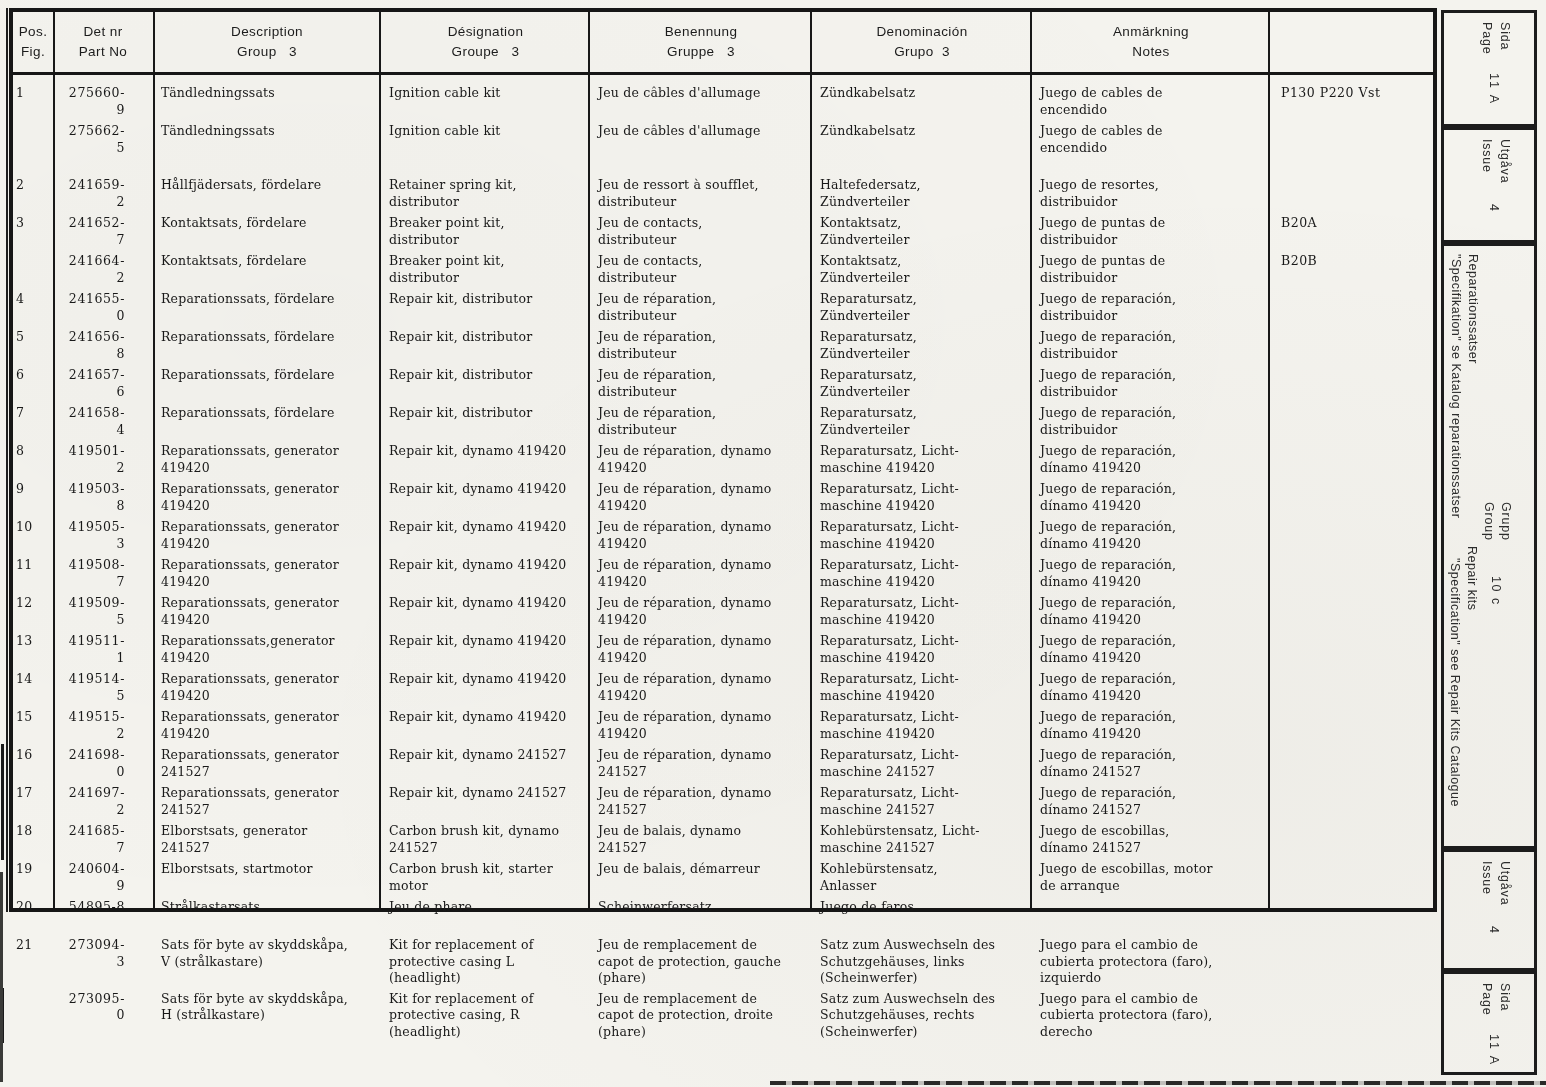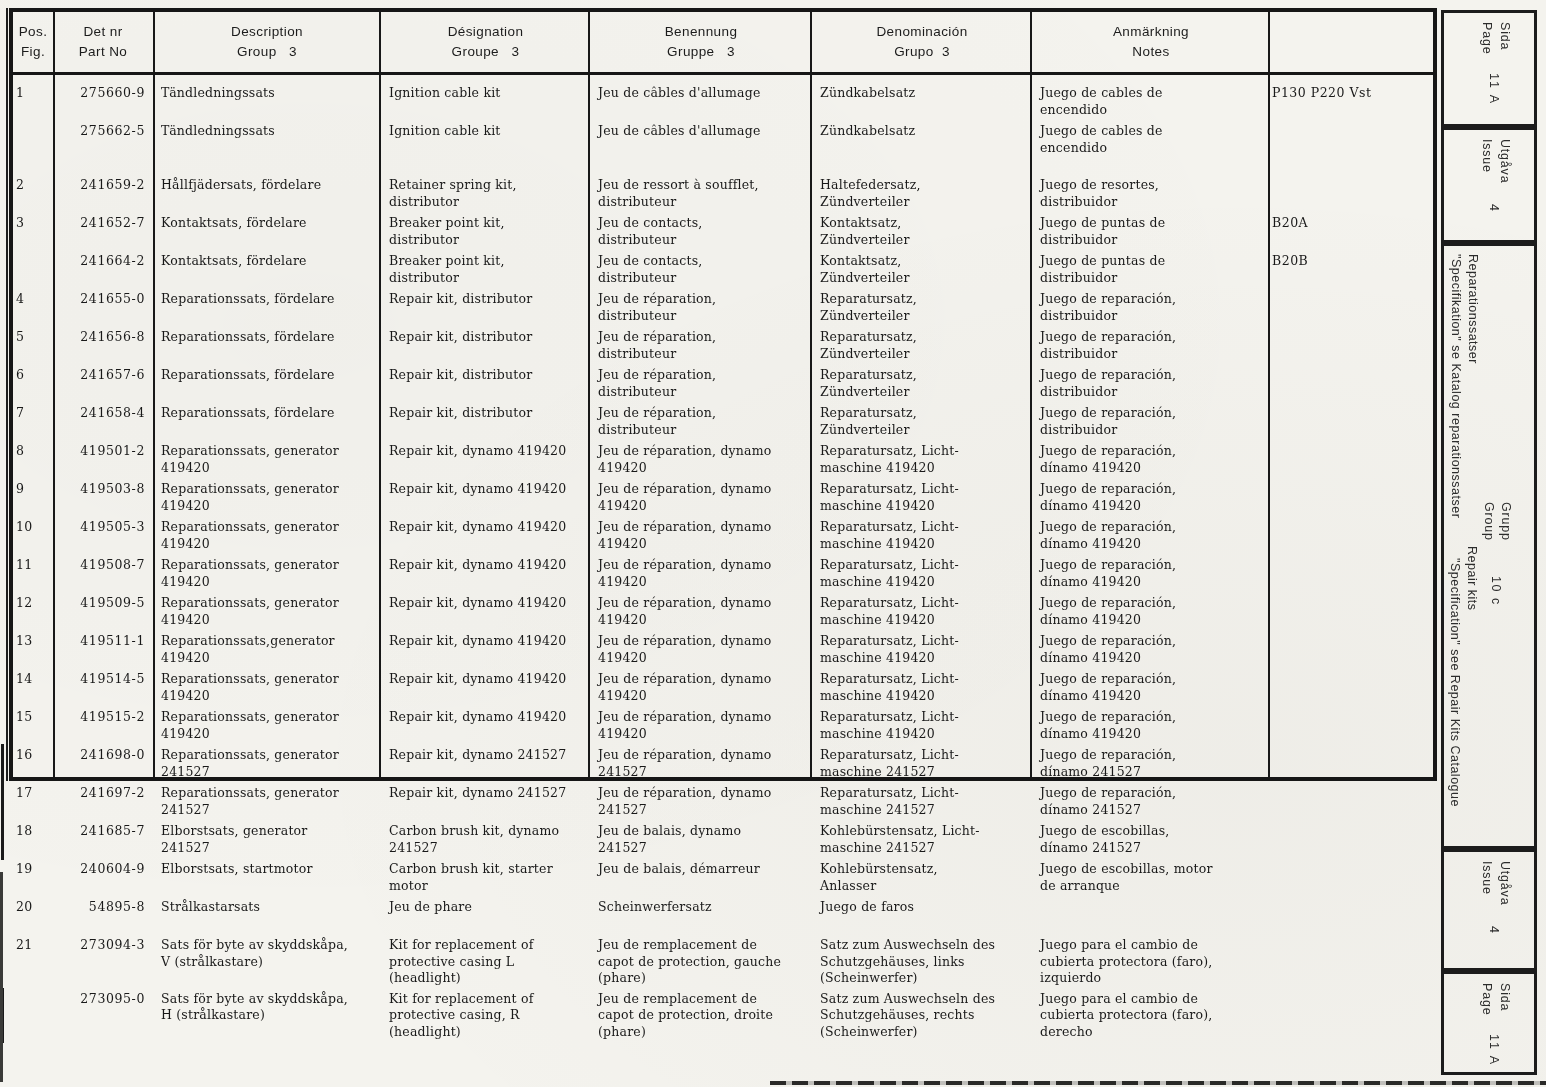--- a/index.html
+++ b/index.html
@@ -11,21 +11,21 @@
   }
   .page{
     position:relative;width:1546px;height:1087px;
     background:
       radial-gradient(ellipse at 20% 30%, rgba(0,0,0,0.015), transparent 60%),
       radial-gradient(ellipse at 80% 70%, rgba(60,50,30,0.03), transparent 55%),
       #f4f3ee;
   }
   
   .ptable{
-    position:absolute;left:9px;top:8px;width:1428px;height:773px;
+    position:absolute;left:9px;top:8px;width:1428px;height:904px;
     border:4px solid #161616;box-sizing:border-box;
     display:flex;flex-direction:column;
     --cols:40px 100px 228px 209px 222px 220px 238px 1fr;
   }
   .ptable::before{ 
     content:"";position:absolute;left:-7px;top:-4px;bottom:-4px;width:2px;background:#1d1d1d;
   }
   .thead{
     flex:none;height:60px;display:grid;grid-template-columns:var(--cols);
     align-items:center;
@@ -42,22 +42,22 @@
     min-height:38px;position:relative;
   }
   .row:first-child{padding-top:6px;}
   .row:nth-child(2){min-height:54px;}
   .cell{
     padding:1px 4px 3px 8px;
     font-size:12.5px;line-height:16.5px;color:#191919;
     white-space:pre-line;letter-spacing:.2px;
   }
   .c-pos{padding-left:3px;}
-  .c-part{text-align:right;padding-right:8px;letter-spacing:.6px;}
-  .c-note{padding-left:2px;letter-spacing:.5px;}
+  .c-part{text-align:right;padding-right:28px;letter-spacing:.6px;}
+  .c-note{padding-left:11px;letter-spacing:.5px;}
   .changebar{
     position:absolute;left:-12px;top:-2px;bottom:0;width:3px;background:#1a1a1a;display:none;
   }
   .row.changed .changebar{display:block;}
   
   .rules{position:absolute;inset:0;pointer-events:none;z-index:3;}
   .vline{position:absolute;top:0;bottom:0;width:2px;background:#181818;}
   .v1{left:40px;} .v2{left:140px;} .v3{left:366px;} .v4{left:575px;}
   .v5{left:797px;} .v6{left:1017px;} .v7{left:1255px;}
   .hrule{position:absolute;left:0;right:0;top:60px;height:3px;background:#161616;}

